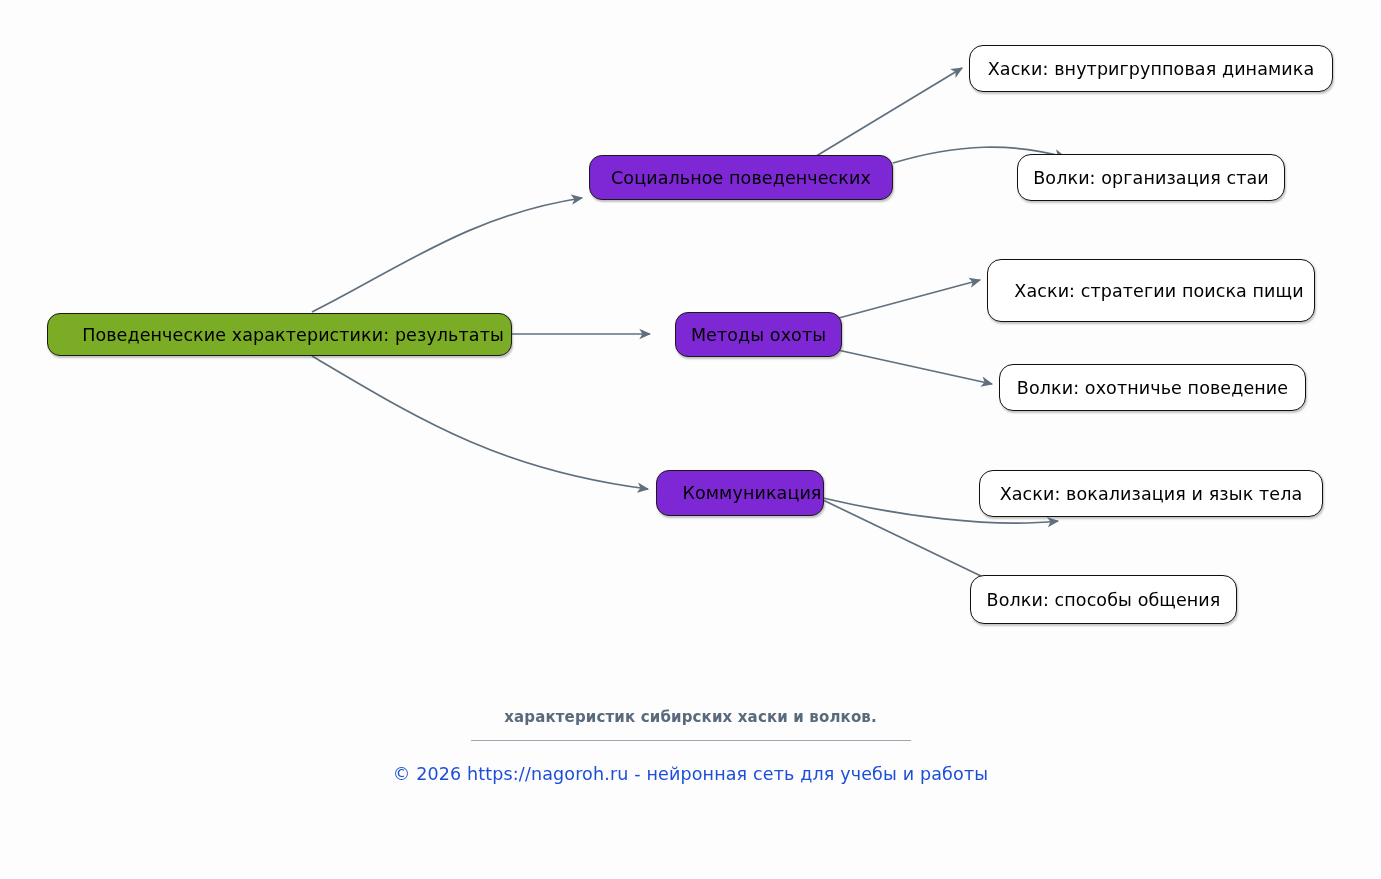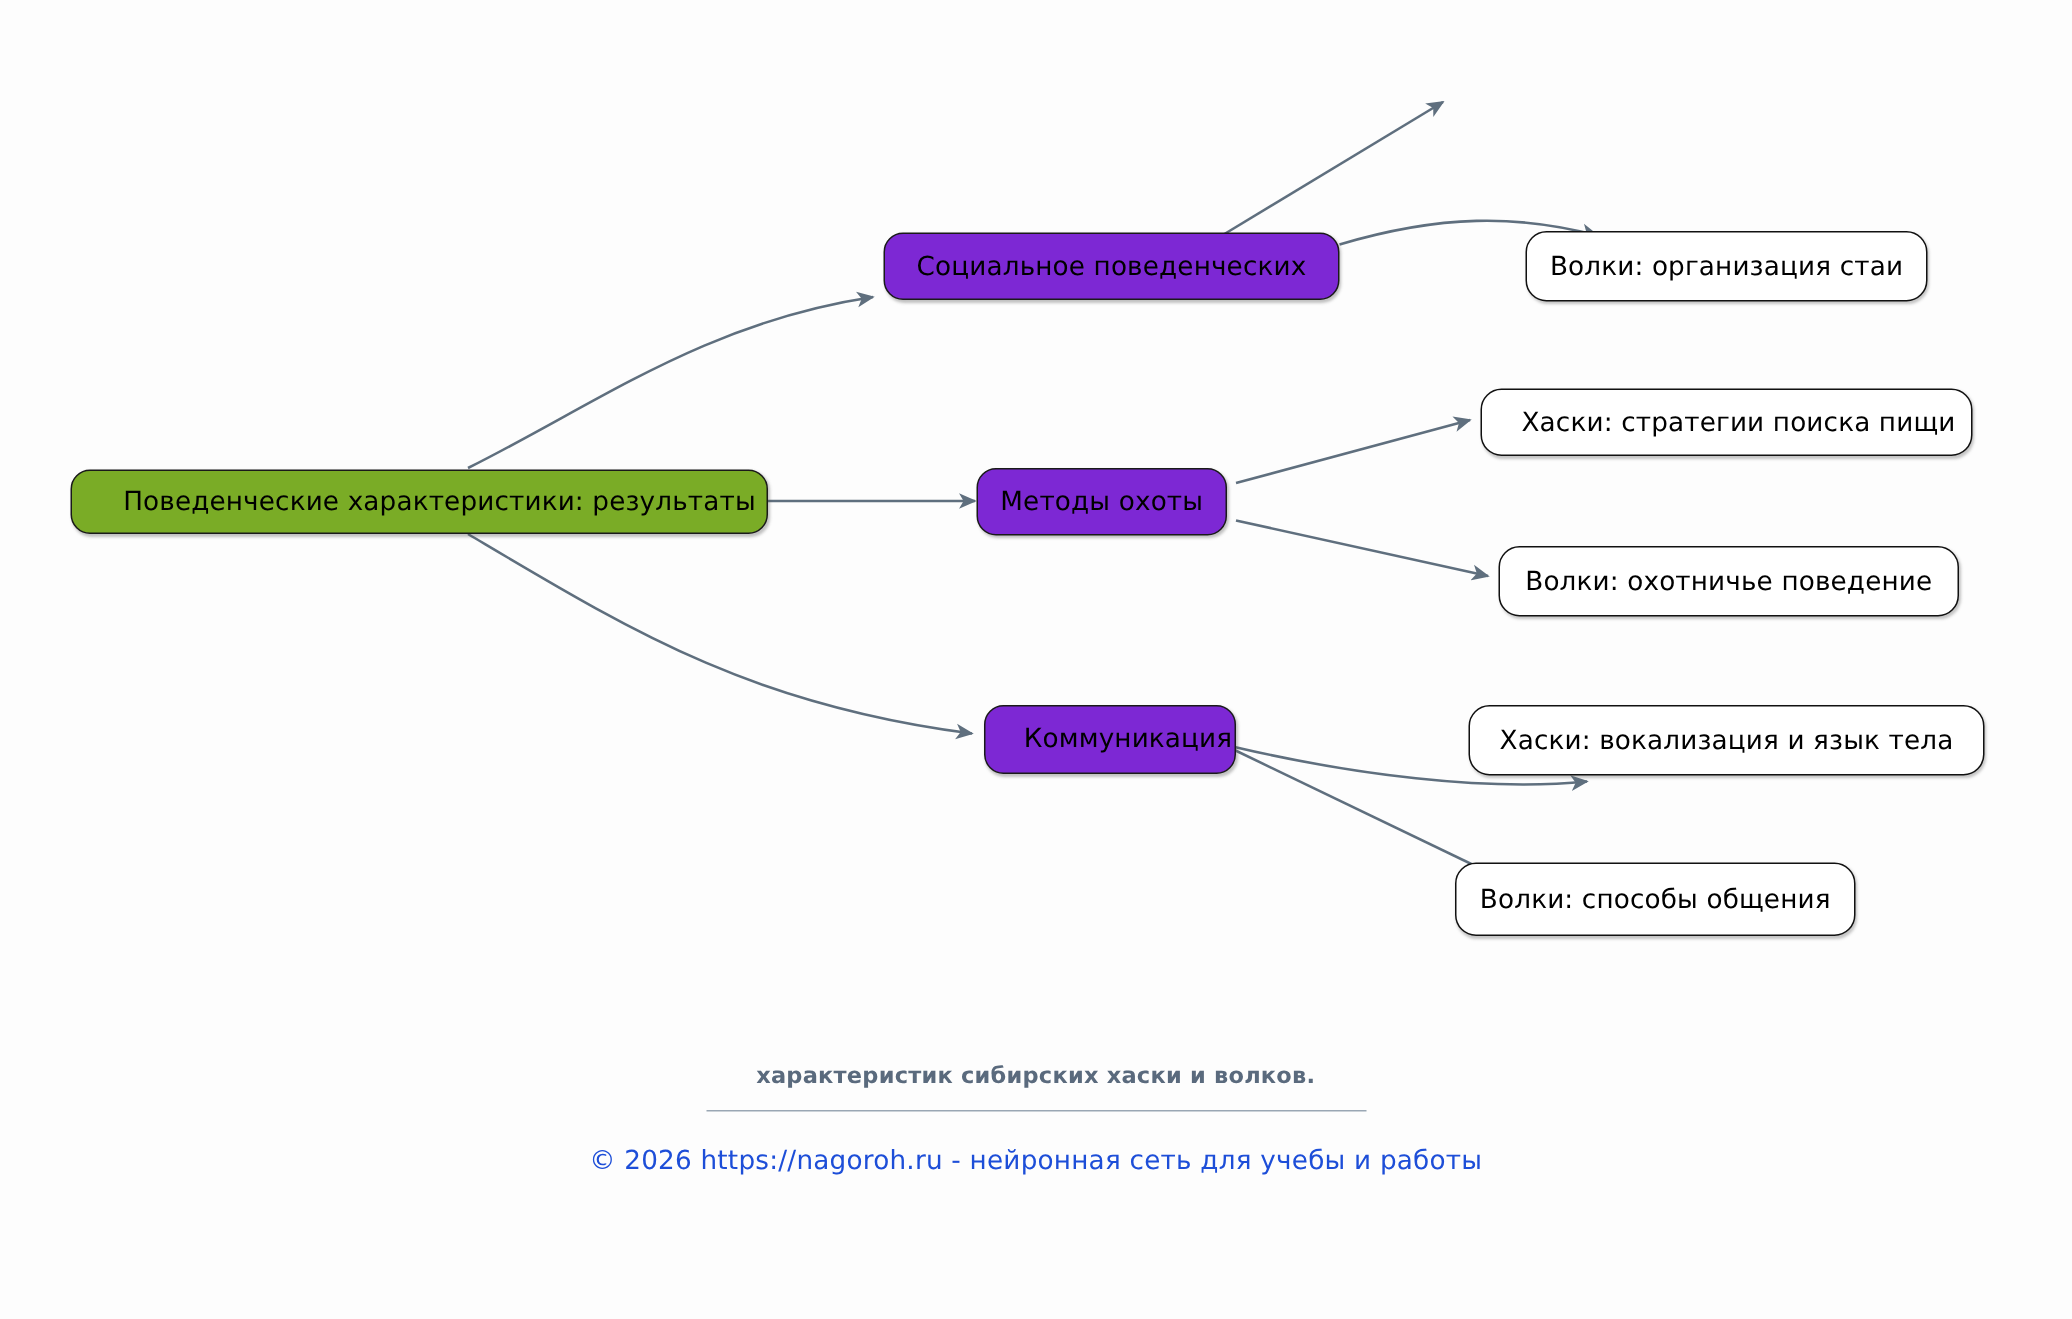--- a/index.html
+++ b/index.html
@@ -111,34 +111,37 @@
   </svg>
 
   <div class="node node-root" style="left:47px; top:313px; width:465px; height:43px;padding-left:27px;">
     <span>Поведенческие характеристики: результаты</span>
   </div>
 
   <div class="node node-branch" style="left:589px; top:155px; width:304px; height:45px;">
     <span>Социальное поведенческих</span>
   </div>
 
-  <div class="node node-branch" style="left:651px; top:312px; width:167px; height:45px;">
+  <div class="node node-branch" style="left:675px; top:312px; width:167px; height:45px;">
     <span>Методы охоты</span>
   </div>
 
   <div class="node node-branch" style="left:656px; top:470px; width:168px; height:46px;padding-left:24px;">
     <span>Коммуникация</span>
   </div>
 
+  <div class="node node-leaf" style="left:969px; top:45px; width:364px; height:47px;">
+    <span>Хаски: внутригрупповая динамика</span>
+  </div>
 
   <div class="node node-leaf" style="left:1017px; top:154px; width:268px; height:47px;">
     <span>Волки: организация стаи</span>
   </div>
 
-  <div class="node node-leaf" style="left:987px; top:259px; width:328px; height:45px;padding-left:16px;">
+  <div class="node node-leaf" style="left:987px; top:259px; width:328px; height:63px;padding-left:16px;">
     <span>Хаски: стратегии поиска пищи</span>
   </div>
 
   <div class="node node-leaf" style="left:999px; top:364px; width:307px; height:47px;">
     <span>Волки: охотничье поведение</span>
   </div>
 
   <div class="node node-leaf" style="left:979px; top:470px; width:344px; height:47px;">
     <span>Хаски: вокализация и язык тела</span>
   </div>

